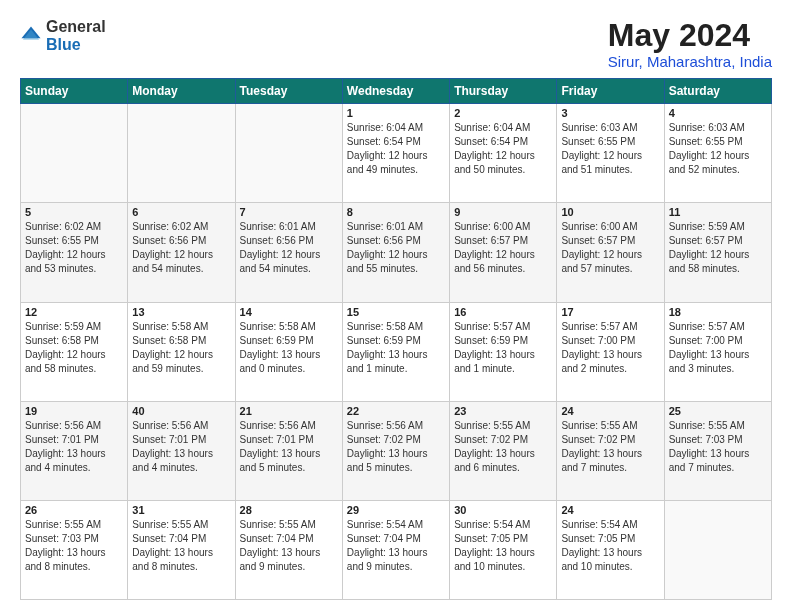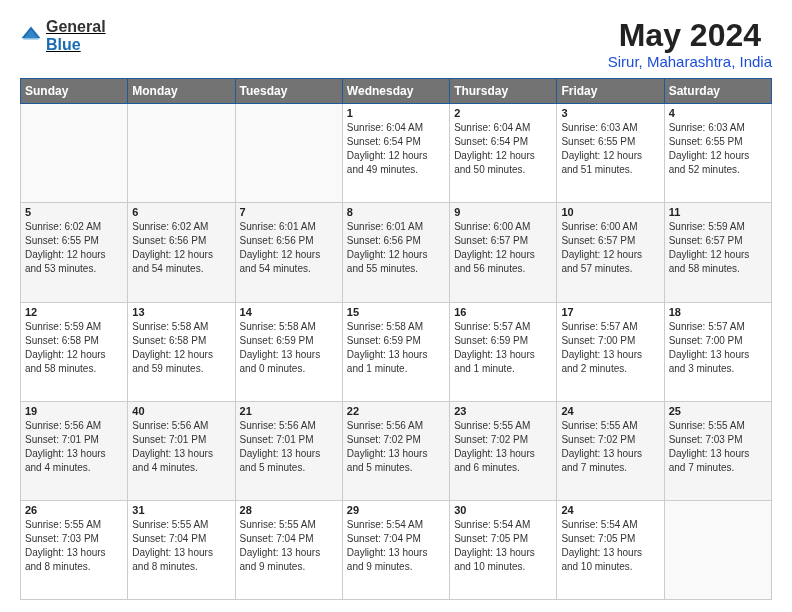--- a/index.html
+++ b/index.html
@@ -25,50 +25,49 @@
     }
     .logo {
       display: flex;
       align-items: center;
       gap: 4px;
     }
     .logo-text {
       font-size: 16px;
       font-weight: bold;
       line-height: 1.1;
-      text-decoration: underline;
     }
     .logo-general { color: #333; }
     .logo-blue { color: #1a6db5; }
     .logo-icon {
       width: 22px;
       height: 22px;
     }
     .title-block {
-      text-align: center;
+      text-align: left;
     }
     .main-title {
       font-size: 32px;
       font-weight: bold;
       color: #222;
       line-height: 1.1;
     }
     .subtitle {
       font-size: 15px;
       color: #1d4ed8;
     }
     .calendar {
       flex: 1;
       border: 1px solid #ccc;
       border-collapse: collapse;
       width: 100%;
       table-layout: fixed;
     }
     .calendar thead tr th {
-      background-color: #737373;
+      background-color: #0f766e;
       color: #fff;
       font-size: 12px;
       font-weight: bold;
       padding: 5px 4px;
       text-align: left;
       border: 1px solid #1e5a9a;
     }
     .calendar tbody tr td {
       border: 1px solid #ccc;
       vertical-align: top;

